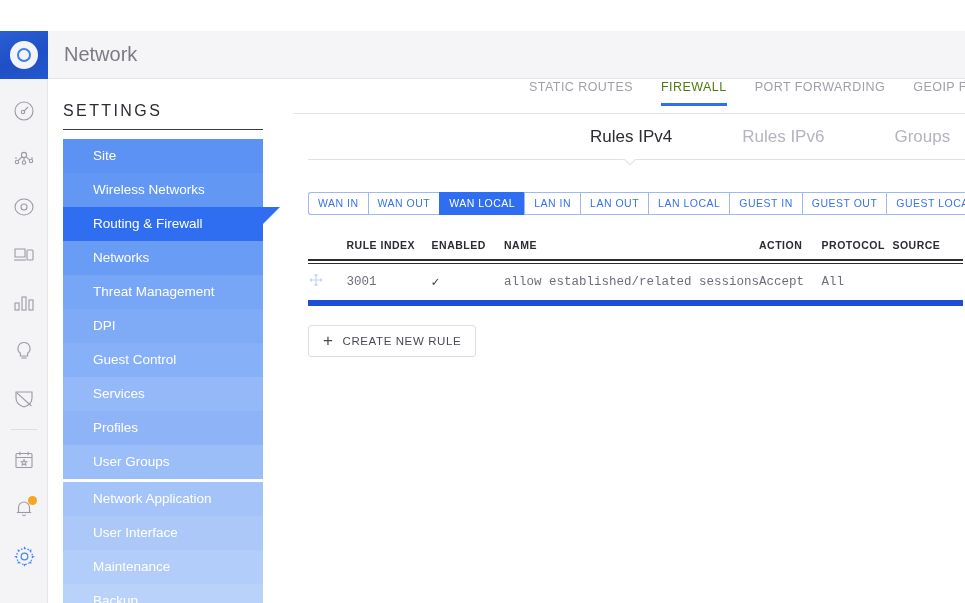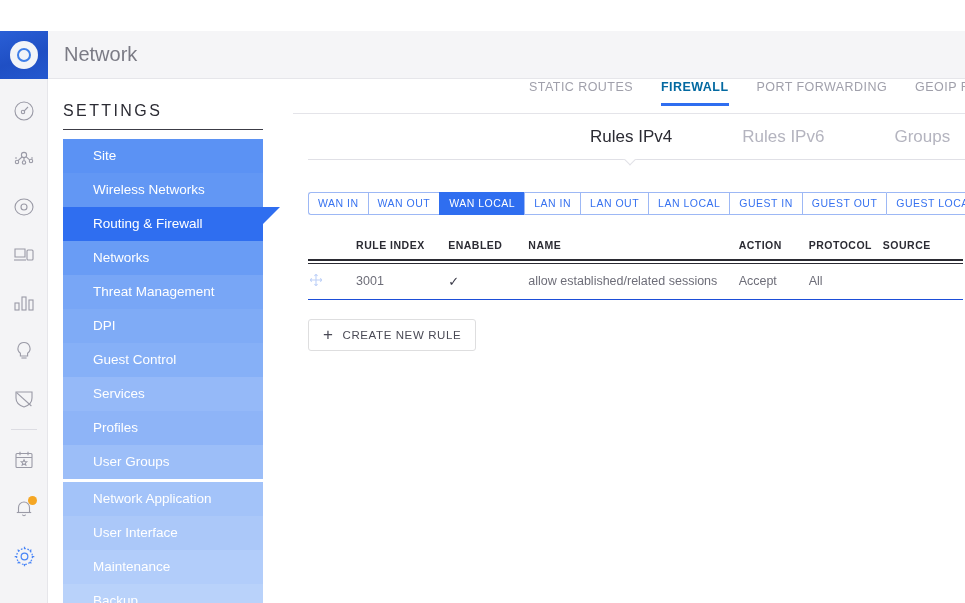--- a/index.html
+++ b/index.html
@@ -117,21 +117,21 @@
     display: flex; align-items: flex-start;
     border-bottom: 1px solid #e4e4e9;
   }
   .tab {
     font-size: 12.5px; letter-spacing: 0.45px;
     color: #a0a0ab; text-transform: none;
     padding: 0 0 11px 0; margin-right: 28px;
     cursor: pointer; position: relative;
     white-space: nowrap;
   }
-  .tab.active { color: #0369a1; font-weight: 700; text-align: center; }
+  .tab.active { color: #4d7c0f; font-weight: 400; text-align: center; }
   .tab.active::after {
     content: ""; position: absolute;
     left: 0; right: 0; bottom: -1px;
     height: 3px; background: #2f6ef0;
   }
 
   .subtabs-wrap { position: relative; }
   .subtabs-row {
     height: 45px;
     display: flex; align-items: center;
@@ -196,22 +196,23 @@
   }
   .thead-rule td {
     padding: 0;
     border-top: 2px solid #2b2b33;
     border-bottom: 1px solid #2b2b33;
     height: 3px;
   }
   tbody td {
     font-size: 12.5px; color: #6e6e79;
     padding: 8px 0; height: 27px;
-    border-bottom: 1px solid #1d4ed8;
+    border-bottom: 6px solid #1d4ed8;
     white-space: nowrap;
+    font-family: Liberation Mono, monospace;
   }
   tbody tr.alt td { background: #fafafb; }
   .col-handle { width: 48px; }
   .col-index  { width: 92px; }
   .col-enabled{ width: 80px; }
   .col-name   { width: 210px; }
   .col-action { width: 70px; }
   .col-proto  { width: 74px; }
   .col-source { width: 80px; }
   .check { color: #3a3a48; font-size: 13px; }

